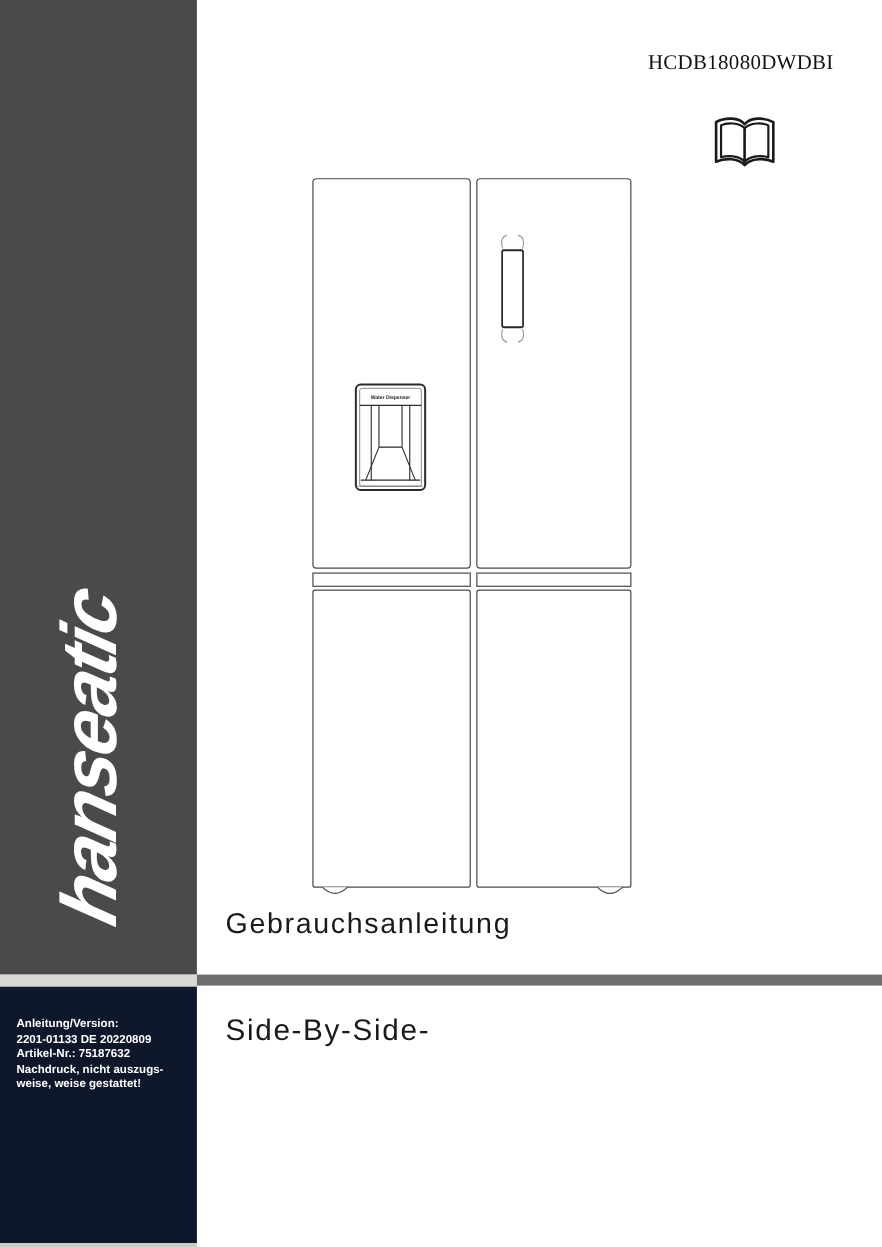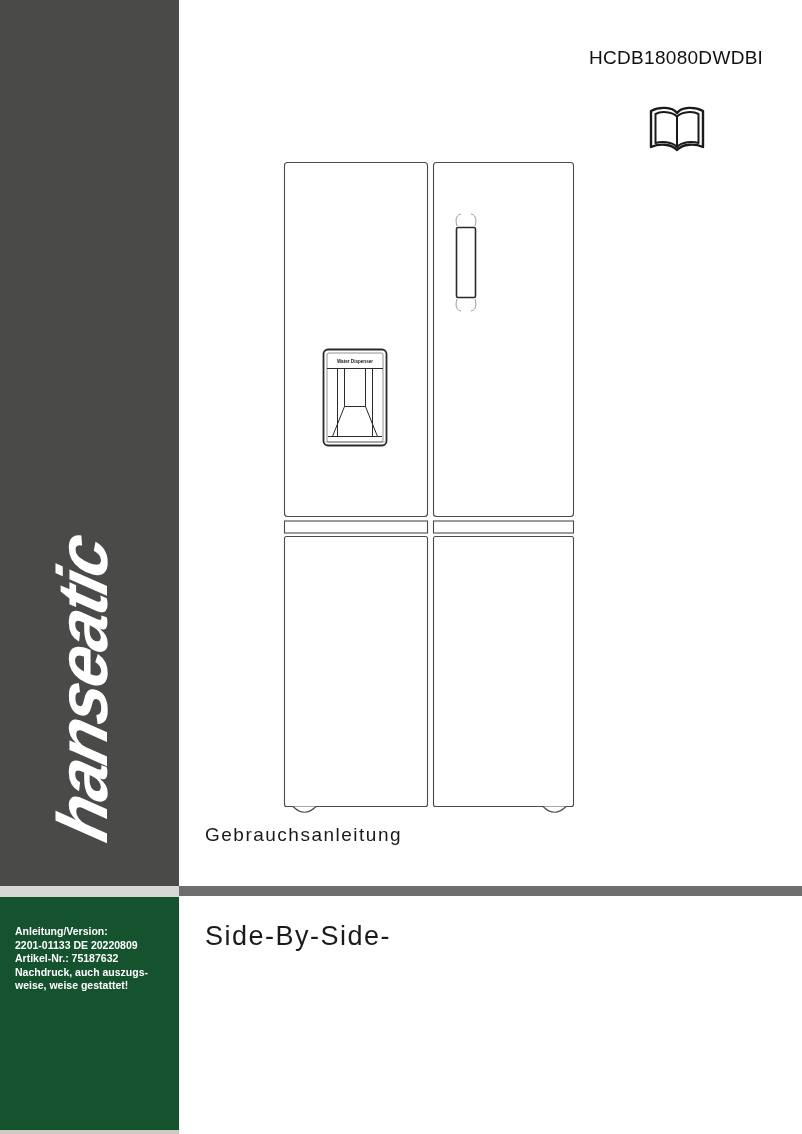--- a/index.html
+++ b/index.html
@@ -31,21 +31,21 @@
     white-space:nowrap;
   }
   .sidebar-gap{
     position:absolute;left:0;top:886px;
     width:179px;height:11px;
     background:#d8d8d4;
   }
   .imprint-block{
     position:absolute;left:0;top:897px;
     width:179px;height:233px;
-    background:#14532d;
+    background:#0f172a;
     box-sizing:border-box;
     padding:28px 6px 0 15px;
   }
   .imprint-line{
     color:#ffffff;
     font-size:10.5px;
     font-weight:bold;
     line-height:13.6px;
     white-space:nowrap;
   }
@@ -62,35 +62,36 @@
     background:#6e6e6e;
   }
 
   
   .model-number{
     position:absolute;left:589px;top:47px;
     font-size:19px;
     color:#111111;
     letter-spacing:0.3px;
     white-space:nowrap;
+    font-family:Liberation Serif, serif;
   }
   .book-icon{
     position:absolute;left:646px;top:102px;
   }
 
   
   .fridge{
     position:absolute;left:280px;top:155px;
   }
 
   
   .manual-label{
     position:absolute;left:205px;top:824px;
     margin:0;
-    font-size:19px;
+    font-size:26px;
     font-weight:normal;
     letter-spacing:1.5px;
     color:#1a1a1a;
     white-space:nowrap;
   }
   .product-title{
     position:absolute;left:205px;top:920px;
     margin:0;
     font-size:27px;
     font-weight:normal;
@@ -107,21 +108,21 @@
 
   <aside class="sidebar">
     <div class="brand-logo">hanseatic</div>
   </aside>
   <div class="sidebar-gap"></div>
 
   <div class="imprint-block">
     <div class="imprint-line">Anleitung/Version:</div>
     <div class="imprint-line">2201-01133 DE 20220809</div>
     <div class="imprint-line">Artikel-Nr.: 75187632</div>
-    <div class="imprint-line">Nachdruck, auch auszugs-</div>
+    <div class="imprint-line">Nachdruck, nicht auszugs-</div>
     <div class="imprint-line">weise, weise gestattet!</div>
   </div>
   <div class="bottom-edge"></div>
 
   <div class="divider-bar"></div>
 
   <div class="model-number">HCDB18080DWDBI</div>
 
   <svg class="book-icon" width="62" height="55" viewBox="0 0 62 55">
     <g fill="#ffffff" stroke="#1a1a1a" stroke-width="2.4" stroke-linejoin="round">

